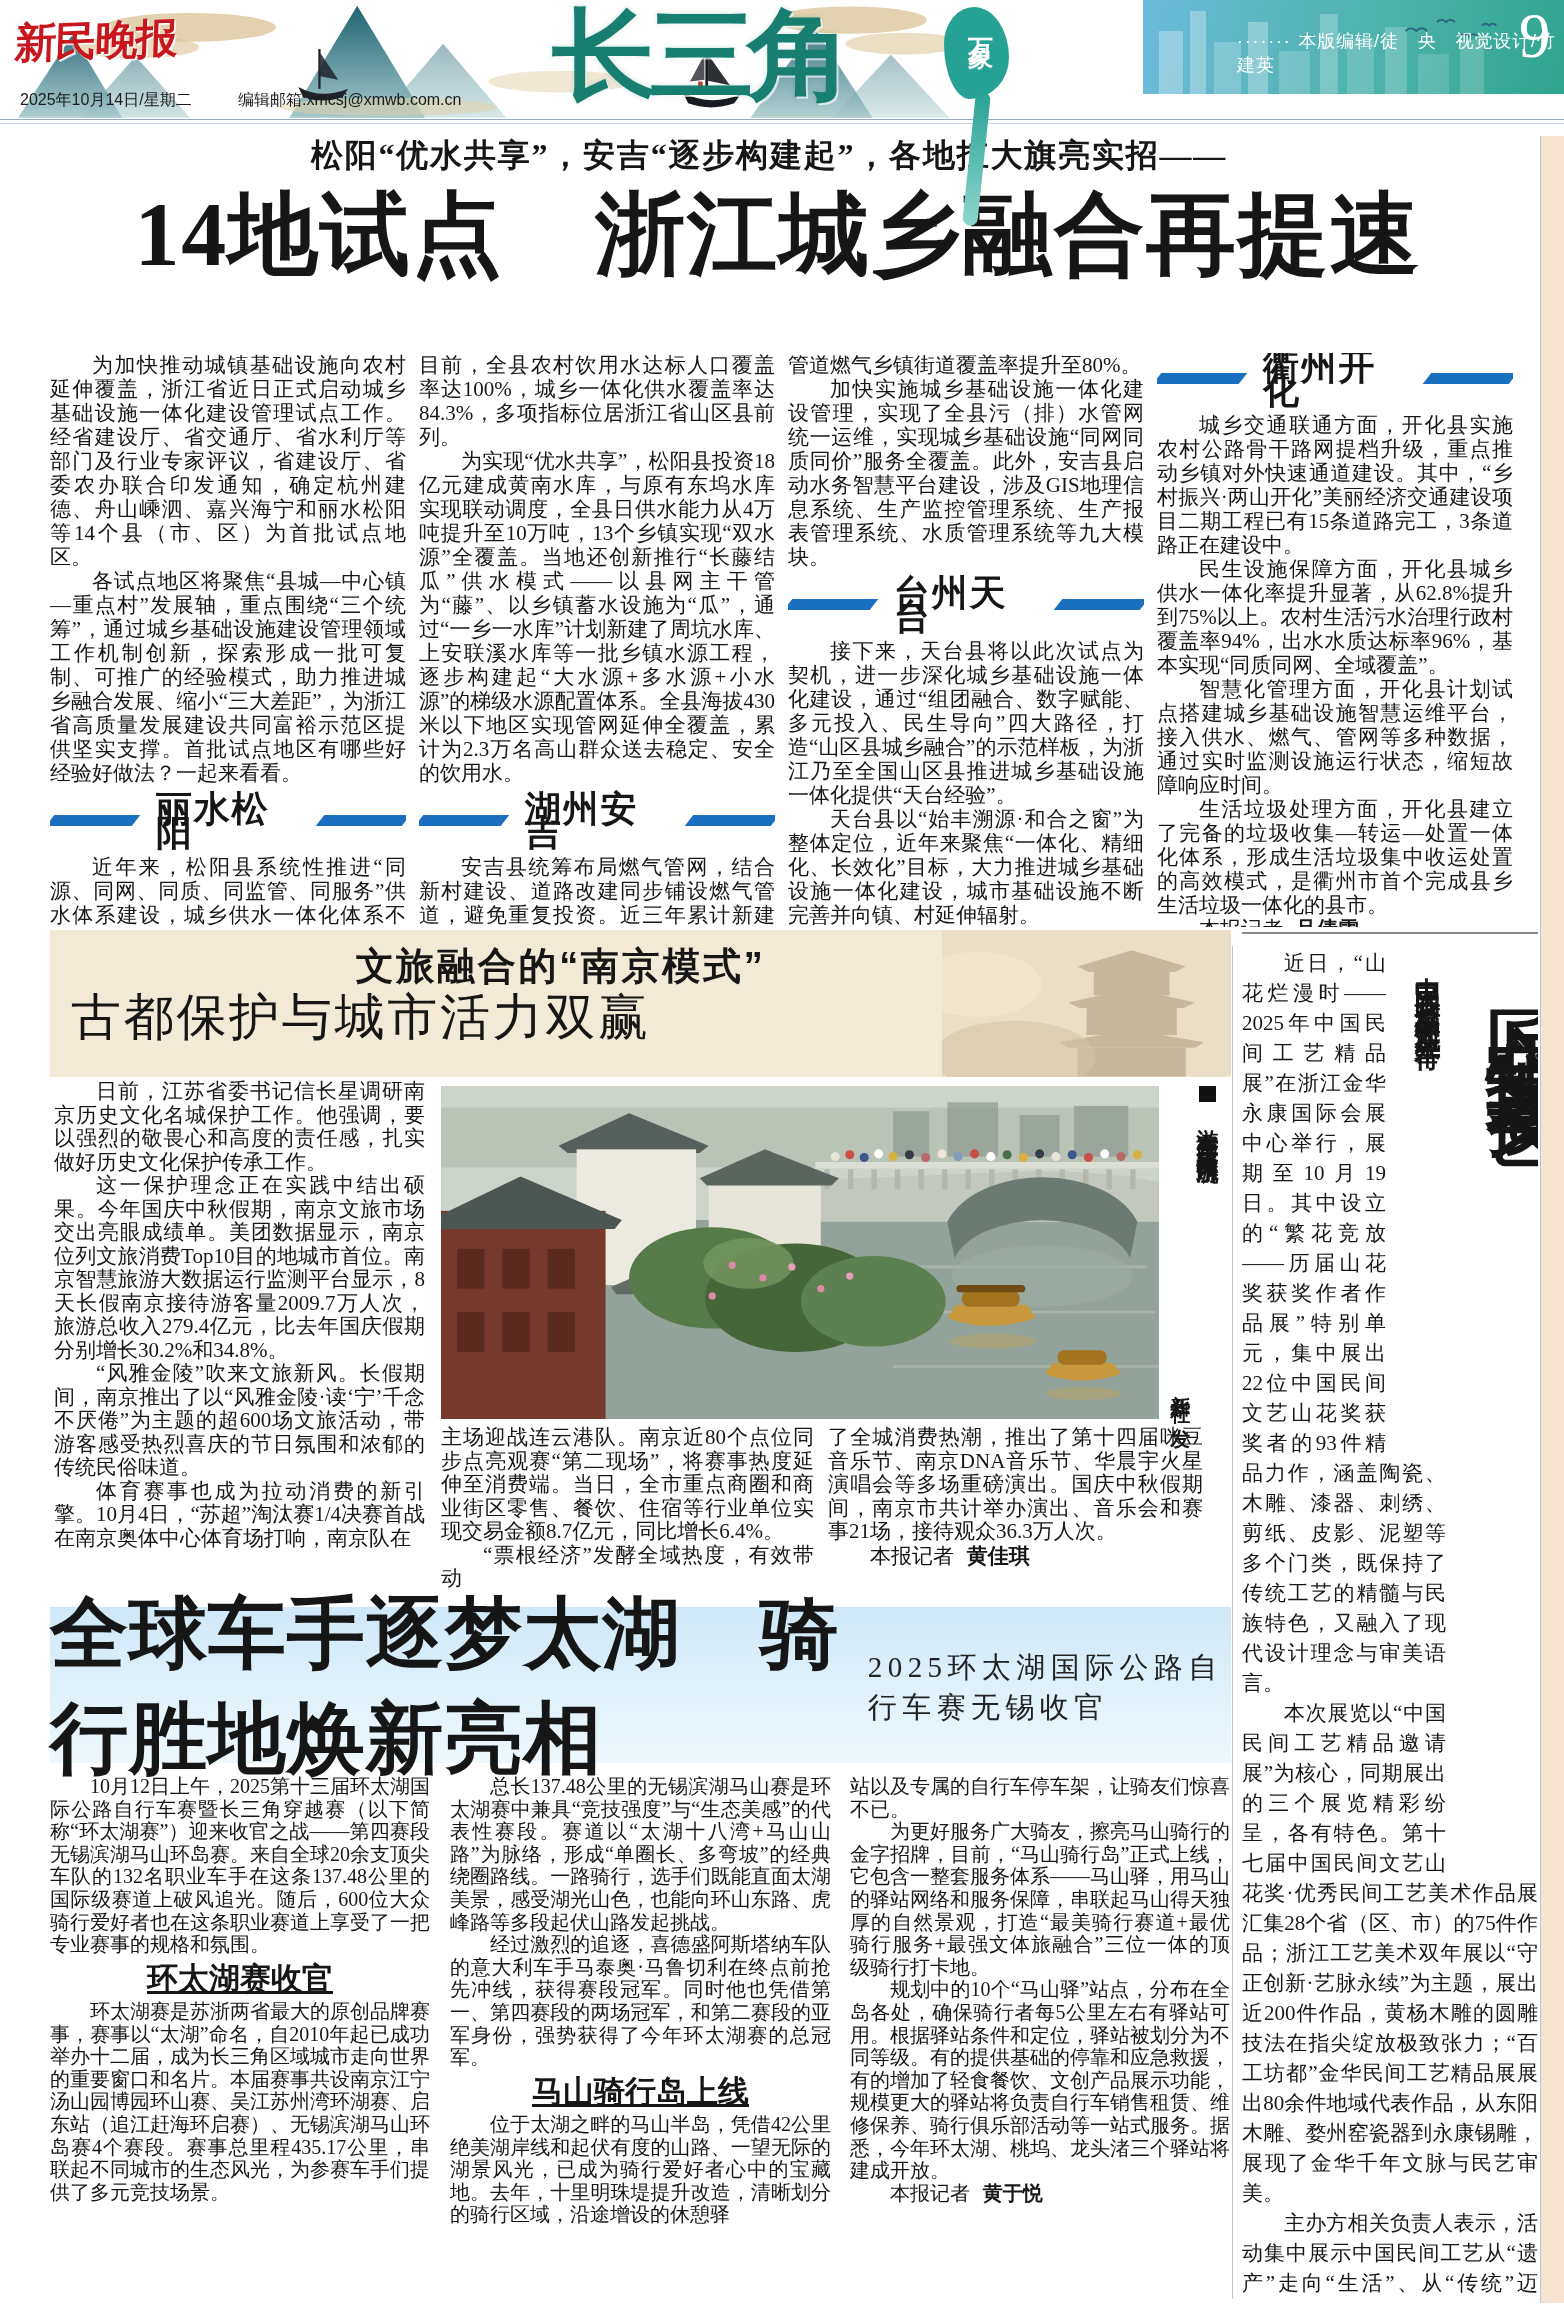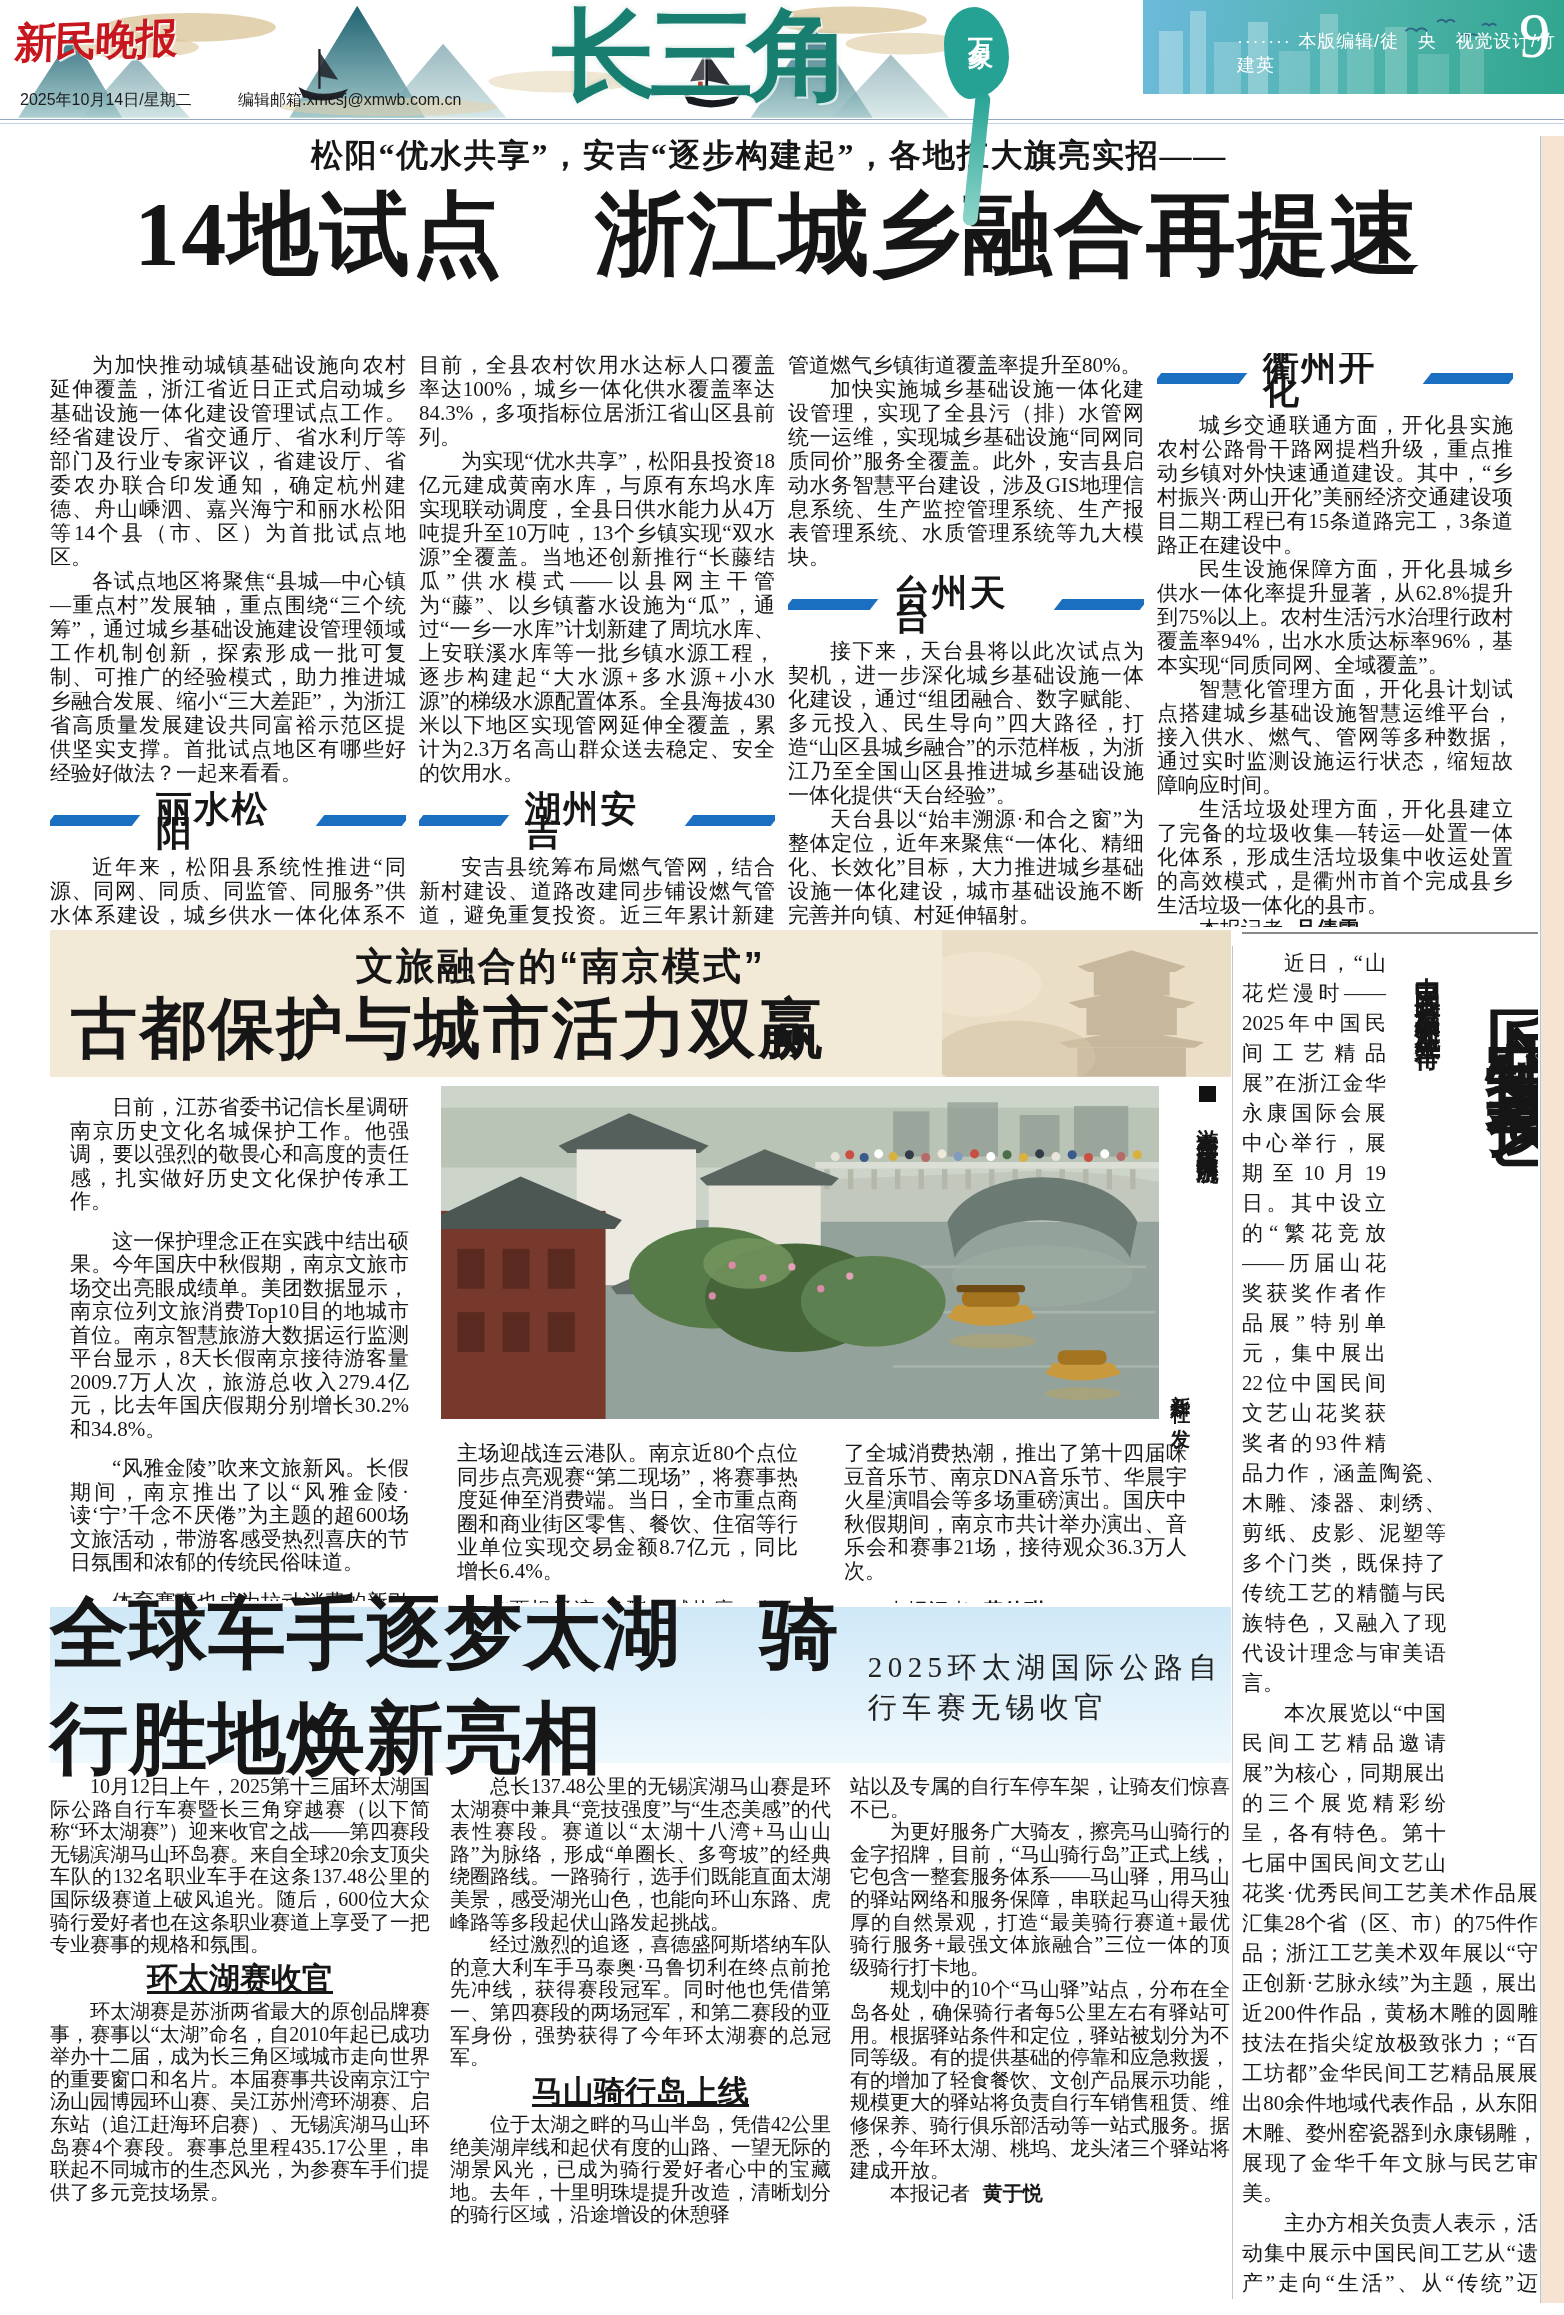--- a/index.html
+++ b/index.html
@@ -50,24 +50,24 @@
   .bluehead .t{font-size:36px;font-weight:800;letter-spacing:1.8px;
                font-family:"Liberation Sans","DejaVu Sans",sans-serif;}
   .byline{text-align:right;padding-right:7.2px;margin-top:3.6px;}
   .byline .name{font-weight:700;font-family:"Liberation Sans","DejaVu Sans",sans-serif;margin-left:12.7px;}
 
   
   .banner{position:absolute;left:50px;top:930px;width:1181px;height:147px;background:#f3e9d7;overflow:hidden;}
   .banner-art{position:absolute;right:0;top:0;width:289px;height:147px;opacity:.8;}
   .f-kicker{position:absolute;left:244px;top:941px;width:633px;text-align:center;font-size:38px;
             font-weight:700;letter-spacing:2.7px;font-family:"Liberation Sans","DejaVu Sans",sans-serif;}
-  .f-headline{position:absolute;left:71px;top:984px;font-size:66px;font-weight:700;letter-spacing:2.7px;
+  .f-headline{position:absolute;left:71px;top:984px;font-size:50px;font-weight:400;letter-spacing:2.7px;
             font-family:"Liberation Sans","DejaVu Sans",sans-serif;}
   .fcol{position:absolute;overflow:hidden;font-size:21px;line-height:23.5px;}
-  .fcol p{margin:16px;text-align:justify;text-indent:2em;}
+  .fcol p{margin:0;text-align:justify;text-indent:2em;}
   .fcol p.cont{text-indent:0;}
   .f1{left:54px;top:1080px;width:371px;height:521px;}
   .f2{left:441px;top:1426px;width:373px;height:177px;}
   .f3{left:828px;top:1426px;width:375px;height:177px;}
   .photo{position:absolute;left:441px;top:1086px;width:718px;height:333px;}
   .caption-strip{position:absolute;left:1166px;top:1086px;width:60px;height:333px;}
   .cap-main{position:absolute;right:3.6px;top:0;writing-mode:vertical-rl;font-size:22px;font-weight:600;
             letter-spacing:2.7px;font-family:"Liberation Sans","DejaVu Sans",sans-serif;}
   .cap-main::before{content:"";display:inline-block;width:16.3px;height:16.3px;background:#111;margin-bottom:9px;}
   .cap-credit{position:absolute;left:1.8px;bottom:1.8px;writing-mode:vertical-rl;font-size:20px;font-weight:700;

